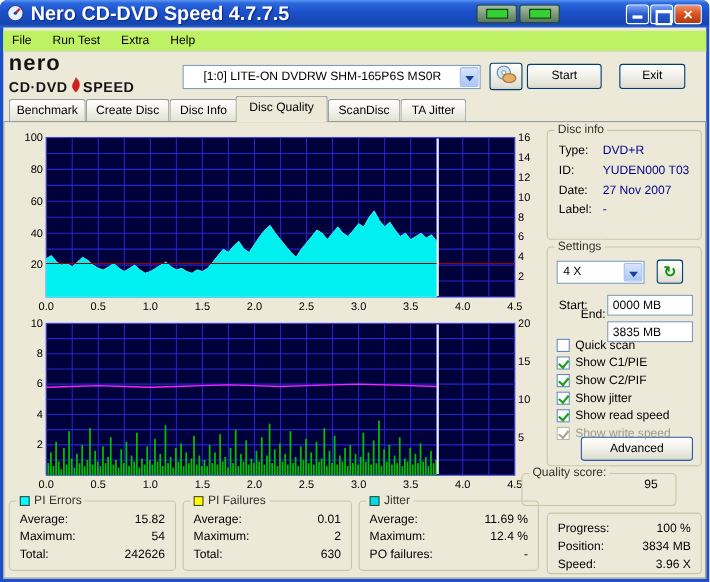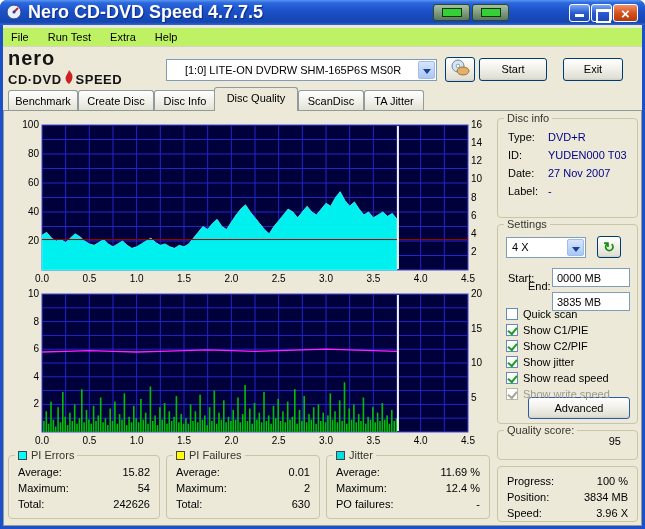--- a/index.html
+++ b/index.html
@@ -500,21 +500,21 @@
       <span class="cb-label">Show read speed</span>
     </div>
     <div class="abs cbrow disabled" style="left:8px;top:162px;">
       <span class="cb-box checked"></span>
       <span class="cb-label">Show write speed</span>
     </div>
 
     <div class="abs xpbtn" style="left:30px;top:172px;width:102px;height:22px;line-height:20px;border-color:#2a5aa8;">Advanced</div>
   </div>
 
-  <div class="abs group" style="left:497px;top:430px;width:141px;height:30px;">
+  <div class="abs group" style="left:474px;top:430px;width:141px;height:30px;">
     <div class="group-caption">Quality score:</div>
     <span class="abs" style="right:16px;top:4px;">95</span>
   </div>
 
   <div class="abs group" style="left:497px;top:466px;width:141px;height:56px;">
     <div class="row" style="margin-top:6px;">
       <span>Progress:</span>
         <span>100 %</span>
     </div>
     <div class="row">

